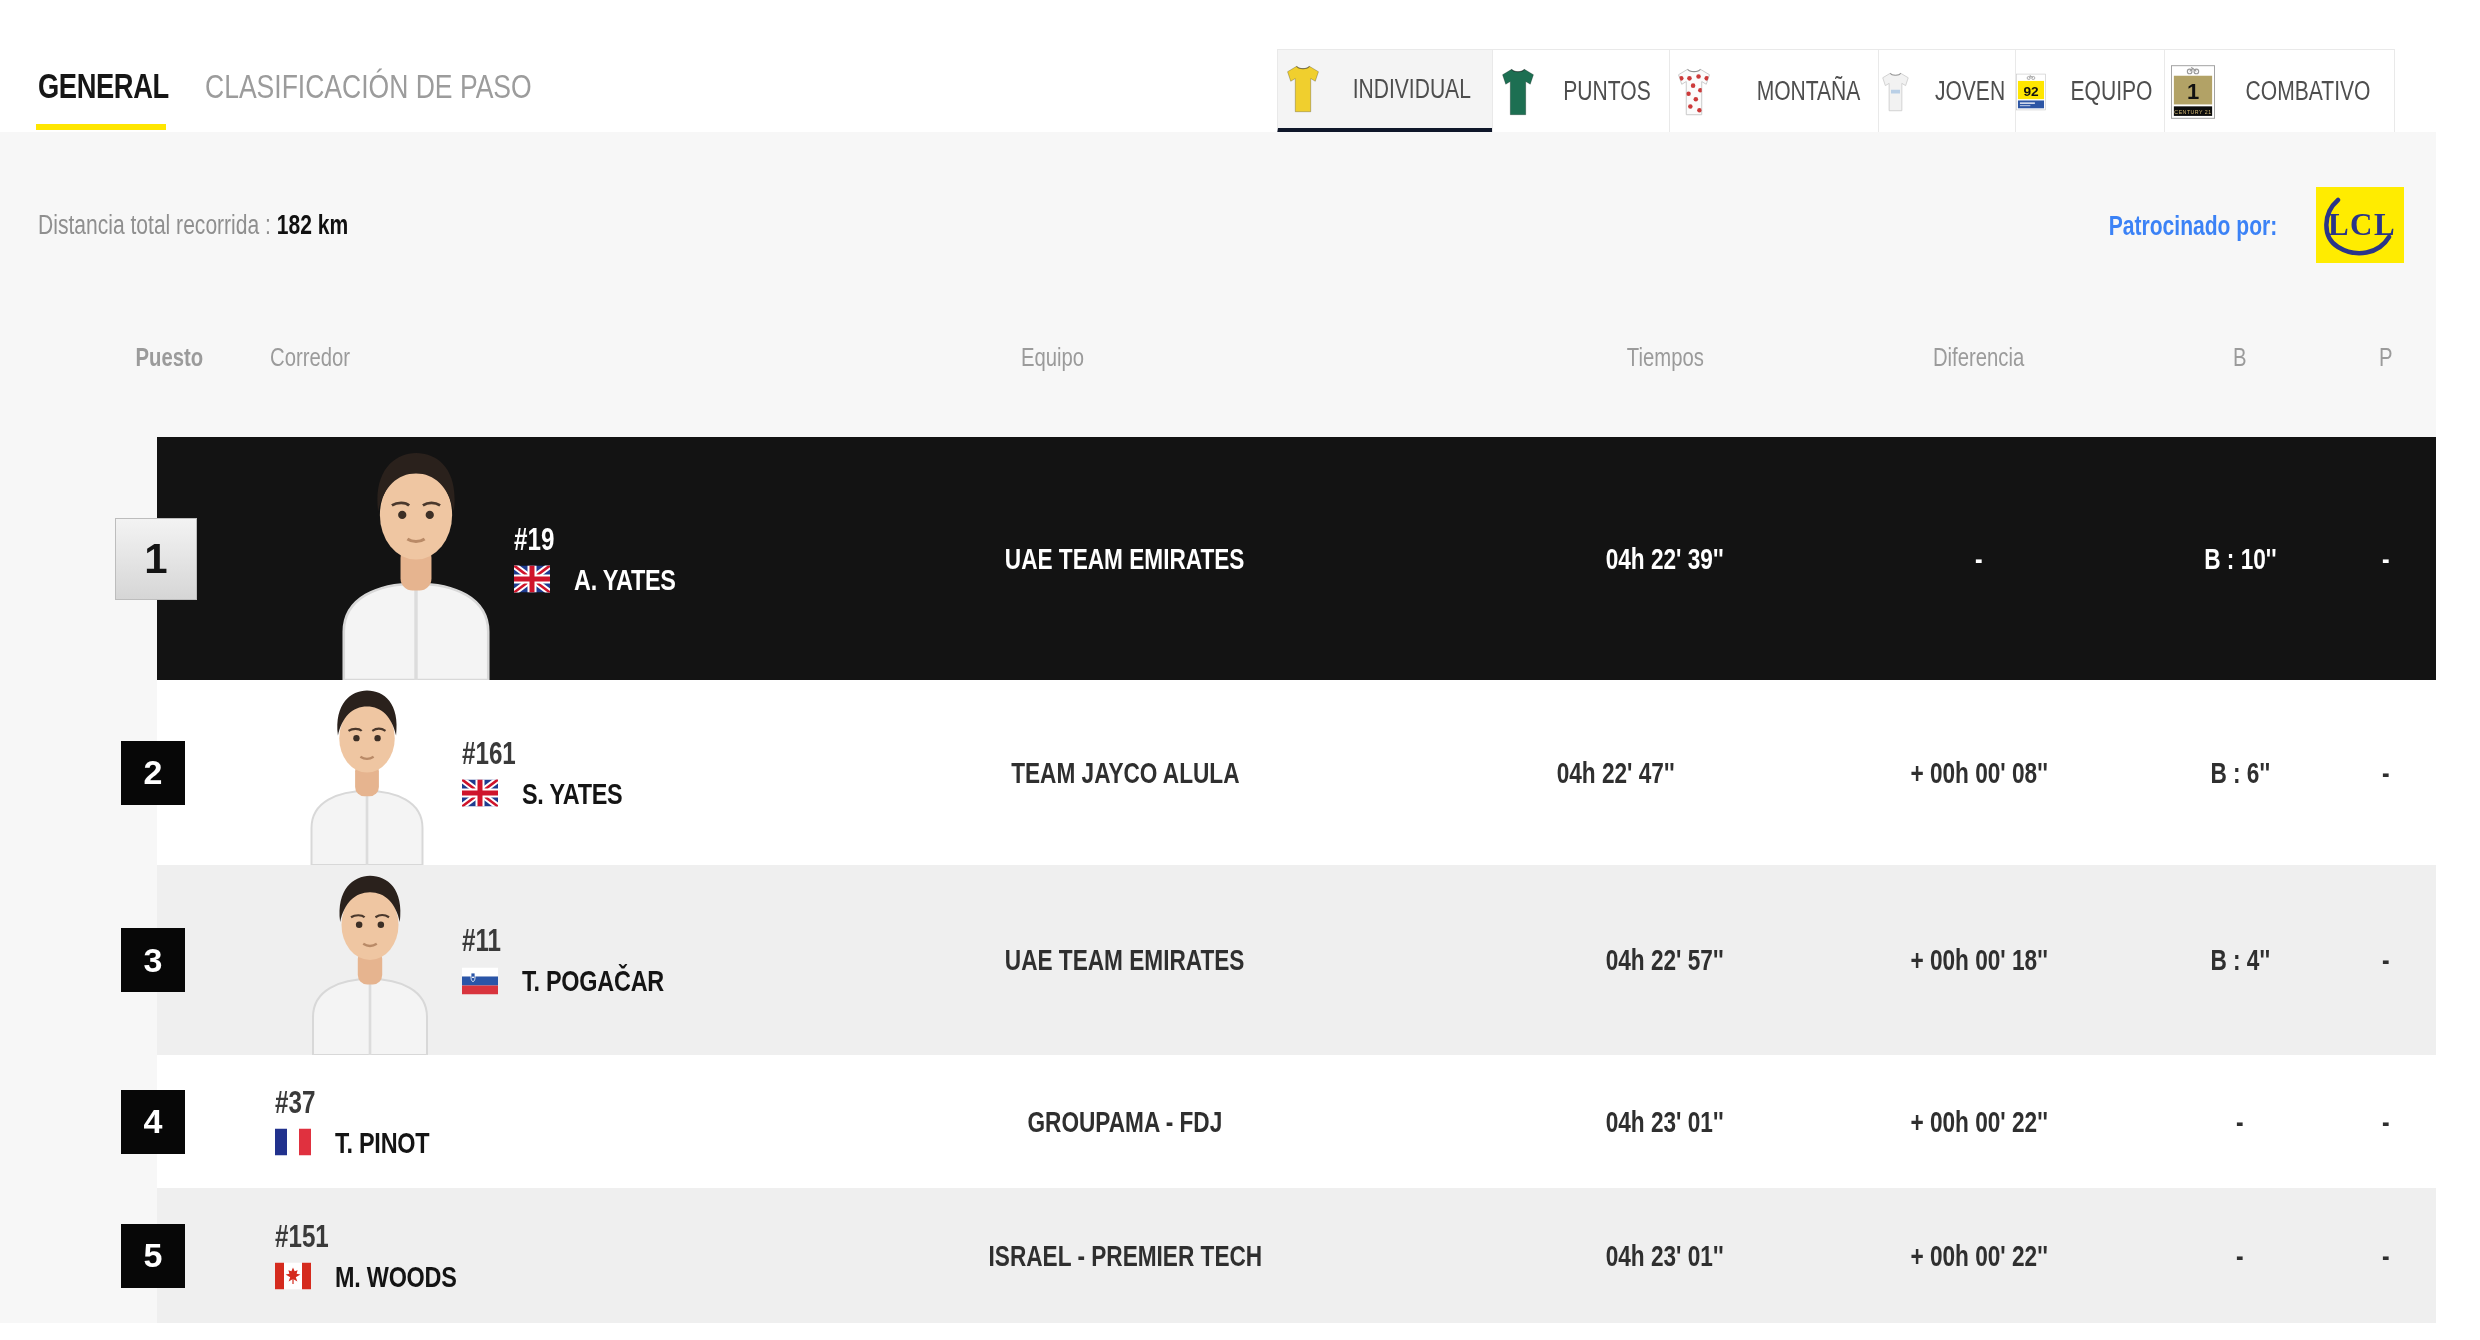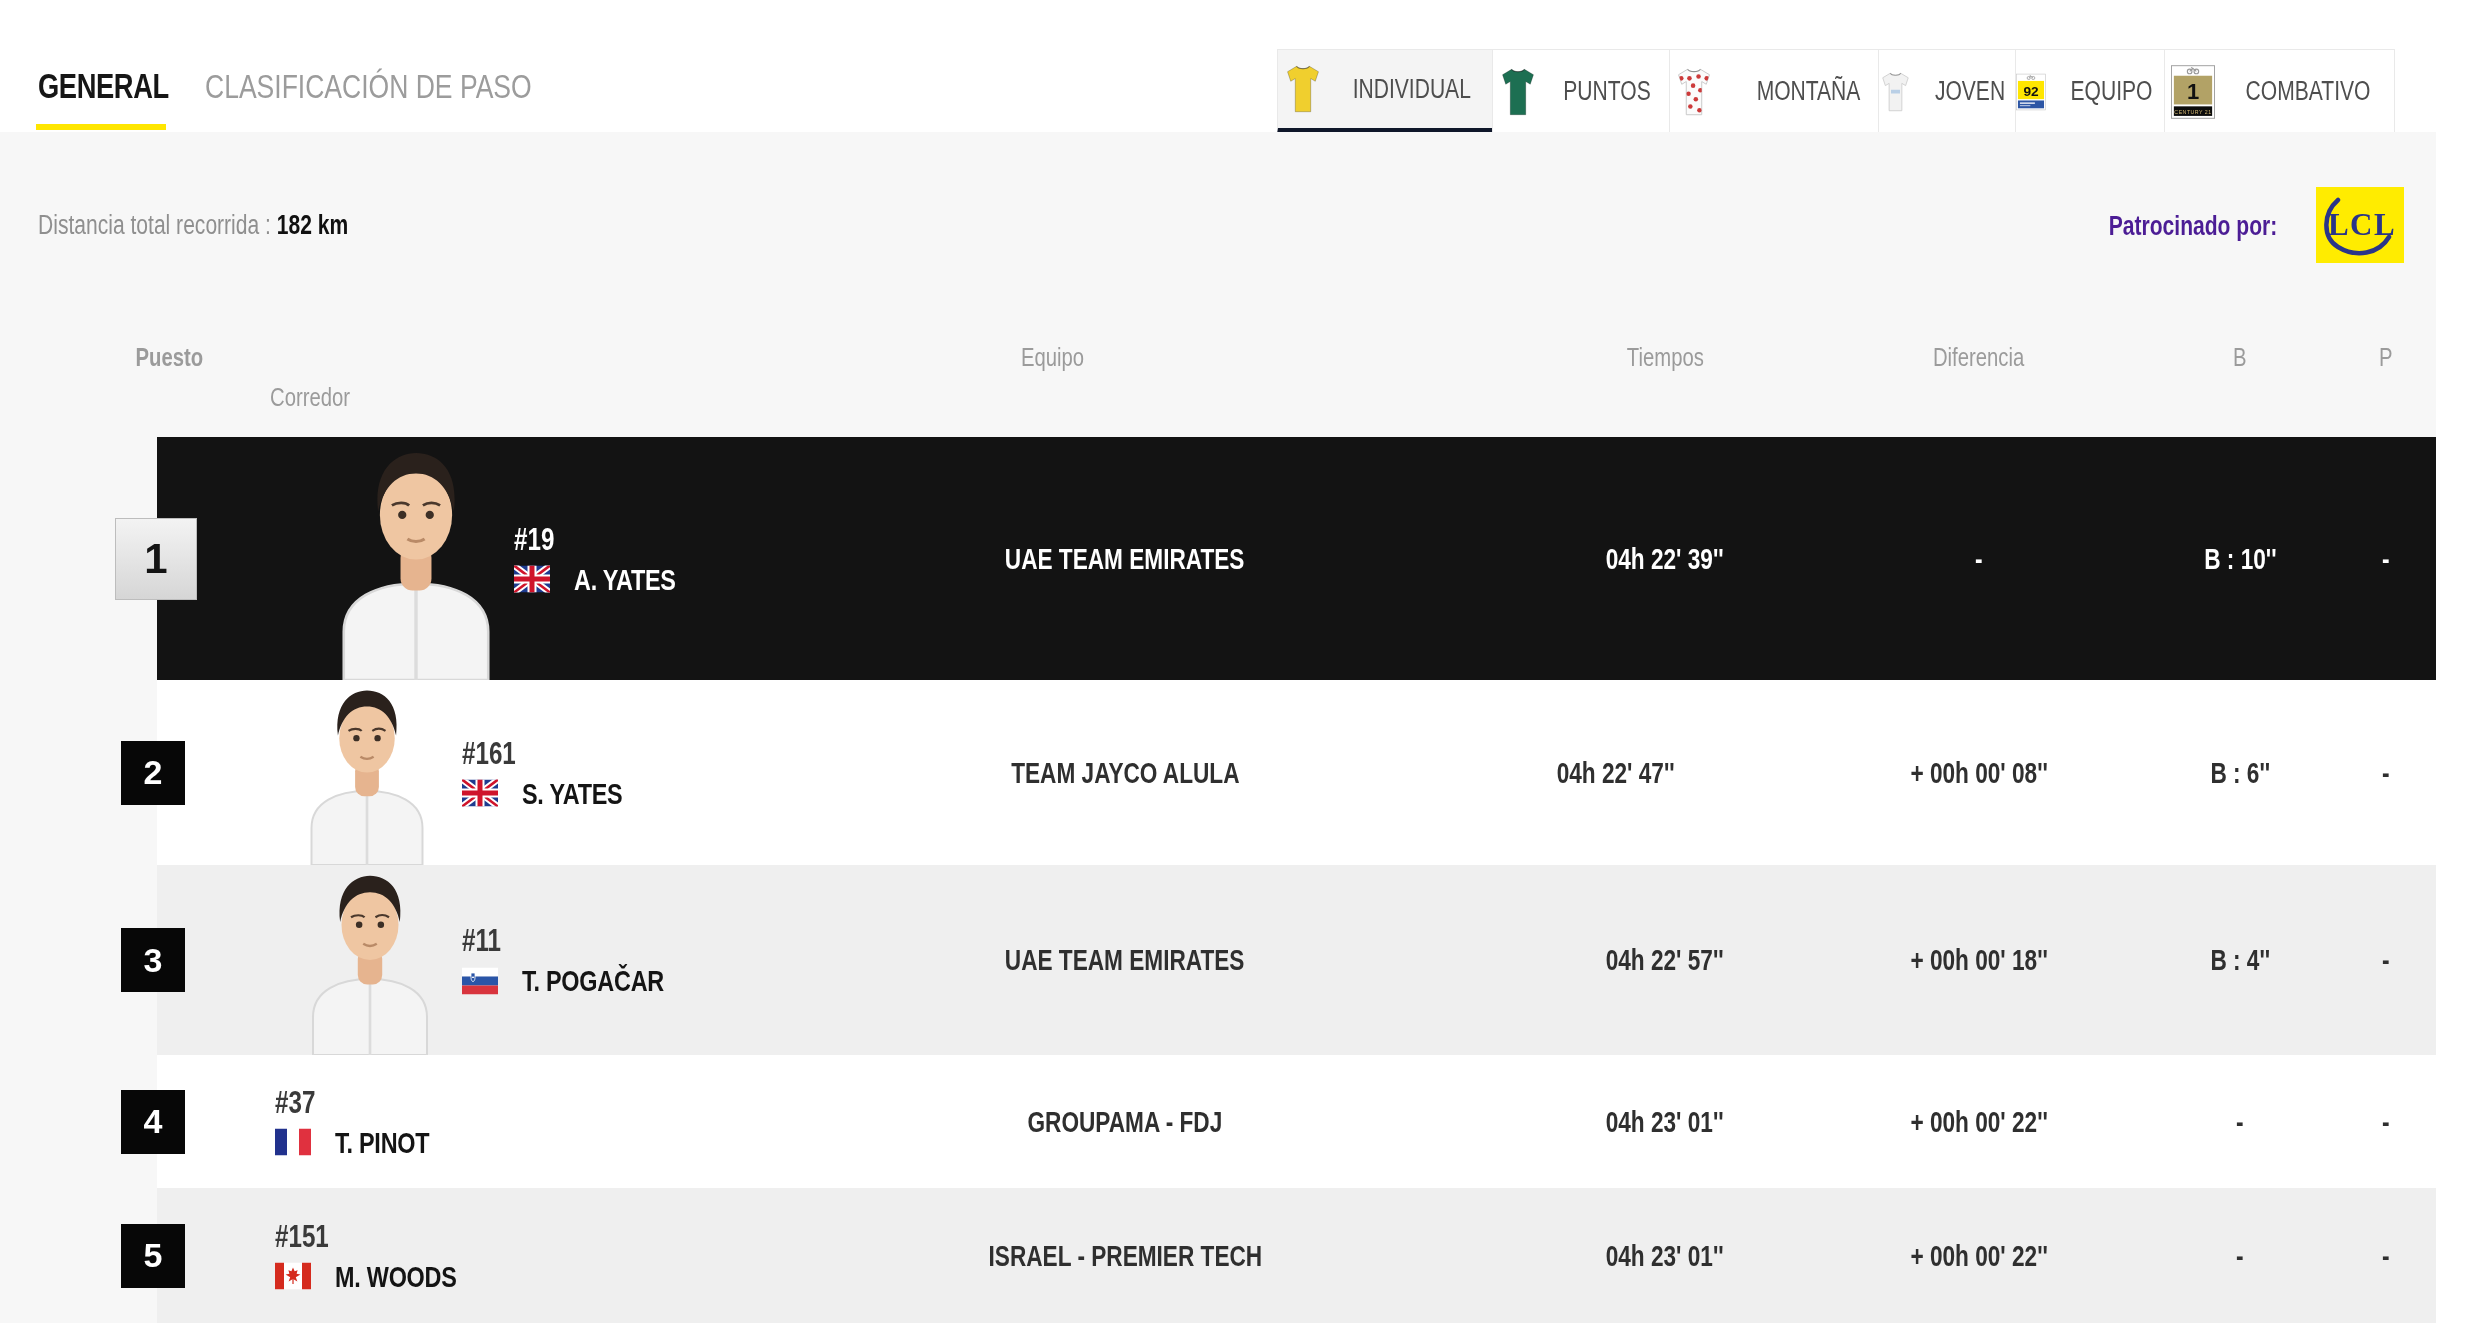--- a/index.html
+++ b/index.html
@@ -27,21 +27,21 @@
     color:#4e4e4e;cursor:pointer;
   }
   .tab.active{background:#f4f4f4;border-bottom:6px solid #0f172a;}
   .tab-label{font-size:27px;}
 
   
   .band{position:absolute;left:0;top:132px;width:2436px;height:1191px;background:#f7f7f7;}
 
   .meta-distance{position:absolute;left:38px;top:210px;font-size:27px;color:#8f8f8f;}
   .meta-distance b{color:#101010;font-weight:bold;}
-  .sponsor-label{position:absolute;left:2085px;top:211px;width:190px;text-align:center;font-size:27px;font-weight:bold;color:#4c1d95;}
+  .sponsor-label{position:absolute;left:2085px;top:211px;width:190px;text-align:center;font-size:27px;font-weight:bold;color:#3b82f6;}
   .sponsor-logo{position:absolute;left:2316px;top:187px;width:88px;height:76px;cursor:pointer;}
 
   
   .th{position:absolute;top:342px;font-size:26px;color:#9b9b9b;text-align:center;}
 
   
   .row{position:absolute;left:157px;width:2279px;background:#fff;}
   .row.alt{background:#efefef;}
   .row.leader{background:#131313;color:#fff;}
 
@@ -173,21 +173,21 @@
 
 <div class="sponsor-logo">
   <svg width="88" height="76" viewBox="0 0 88 76">
     <rect width="88" height="76" fill="#ffec00"></rect>
     <path d="M22 13 C7 26 6 50 22 60 C40 71 63 67 73 50" stroke="#2a3588" stroke-width="4.5" fill="none" stroke-linecap="round"></path>
     <text x="46" y="48" font-size="31" font-weight="bold" fill="#2a3588" text-anchor="middle" letter-spacing="1.5" font-family="Liberation Serif, serif">LCL</text>
   </svg>
 </div>
 
 <div class="th" style="left:126px;width:82px;font-weight:bold;"><span class="cx">Puesto</span></div>
-<div class="th" style="left:270px;width:200px;text-align:left;margin-top:40px;"><span class="cxl">Corredor</span></div>
+<div class="th" style="left:270px;width:200px;text-align:left;"><span class="cxl">Corredor</span></div>
 <div class="th" style="left:902px;width:300px;"><span class="cx">Equipo</span></div>
 <div class="th" style="left:1515px;width:300px;"><span class="cx">Tiempos</span></div>
 <div class="th" style="left:1829px;width:300px;"><span class="cx">Diferencia</span></div>
 <div class="th" style="left:2190px;width:100px;"><span class="cx">B</span></div>
 <div class="th" style="left:2336px;width:100px;"><span class="cx">P</span></div>
 
 <div id="rows-root">
     <div class="row leader" style="top: 437px; height: 243px; background: rgb(19, 19, 19);">
       <div class="badge leader" style="width: 80px; height: 80px; left: -42px;">1</div>
       <div class="photo" style="left: 173px; width: 172px;"><svg viewBox="0 0 100 140" width="100%" height="100%" preserveAspectRatio="xMidYMax meet">

